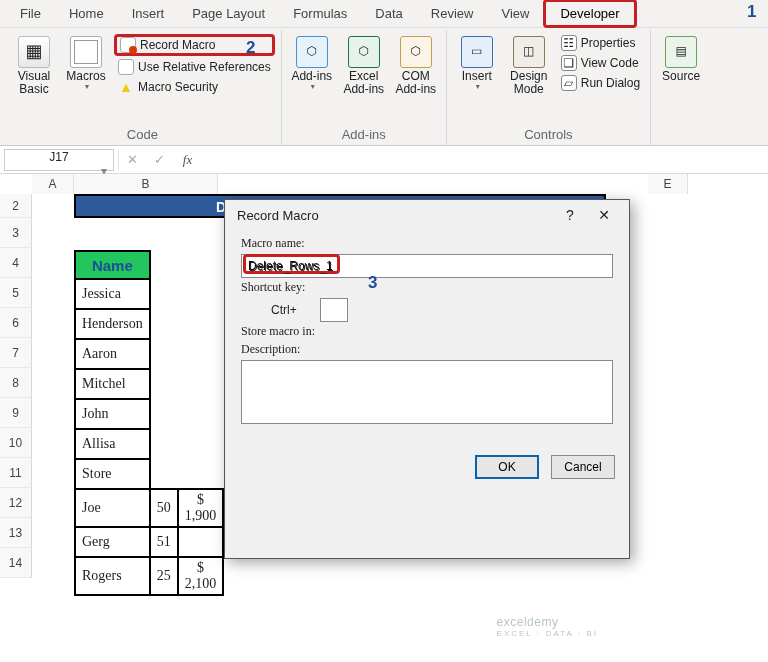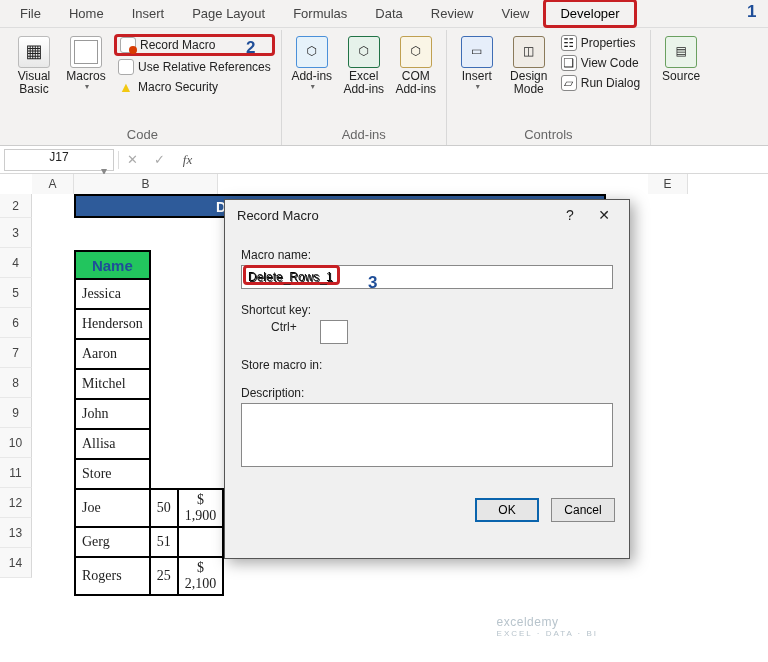--- a/index.html
+++ b/index.html
@@ -161,25 +161,25 @@
   box-shadow: 4px 4px 14px rgba(0,0,0,.35);
   font-size:12px;
 }
 .dialog .titlebar {
   display:flex; align-items:center; height:30px; padding:0 8px 0 12px;
   font-size:13px;
 }
 .dialog .titlebar .spacer{flex:1;}
 .dialog .titlebar .tbtn{ width:34px;height:26px;display:flex;align-items:center;justify-content:center;cursor:pointer;font-size:14px;}
 .dialog .body { padding: 4px 16px; }
-.dialog label { display:block; margin:14px 0 3px; }
+.dialog label { display:block; margin:2px 0 3px;font-family:Liberation Serif, serif; }
 .dialog input[type=text], .dialog select {
   width:100%; height:24px; border:1px solid #888; background:#fff; padding:0 4px; font-size:12px;
 }
-.dialog .shortcut { display:flex; align-items:flex-start; gap:23px;}
+.dialog .shortcut { display:flex; align-items:center; gap:23px;}
 .dialog .shortcut input{ width:28px; text-align:center;}
 .dialog textarea { width:100%; height:64px; border:1px solid #888; background:#fff; resize:none;}
 .dialog select { width: calc(100% - 10px); margin-left:10px;}
 .dialog .btns { display:flex; gap:12px; justify-content:flex-end; padding:12px 14px; margin-top:12px;}
 .dialog .btns button { width:64px; height:24px; border:1px solid #888; background:#e6e6e6; cursor:pointer; font-size:12px;}
 .dialog .btns button.primary { border:2px solid #0a64ad; }
 
 .watermark { position:absolute; right:170px; bottom:24px; font-size:12px; color:#b8c4cc; letter-spacing:.5px;}
 .watermark .sm{font-size:8px;letter-spacing:2px;}
 

